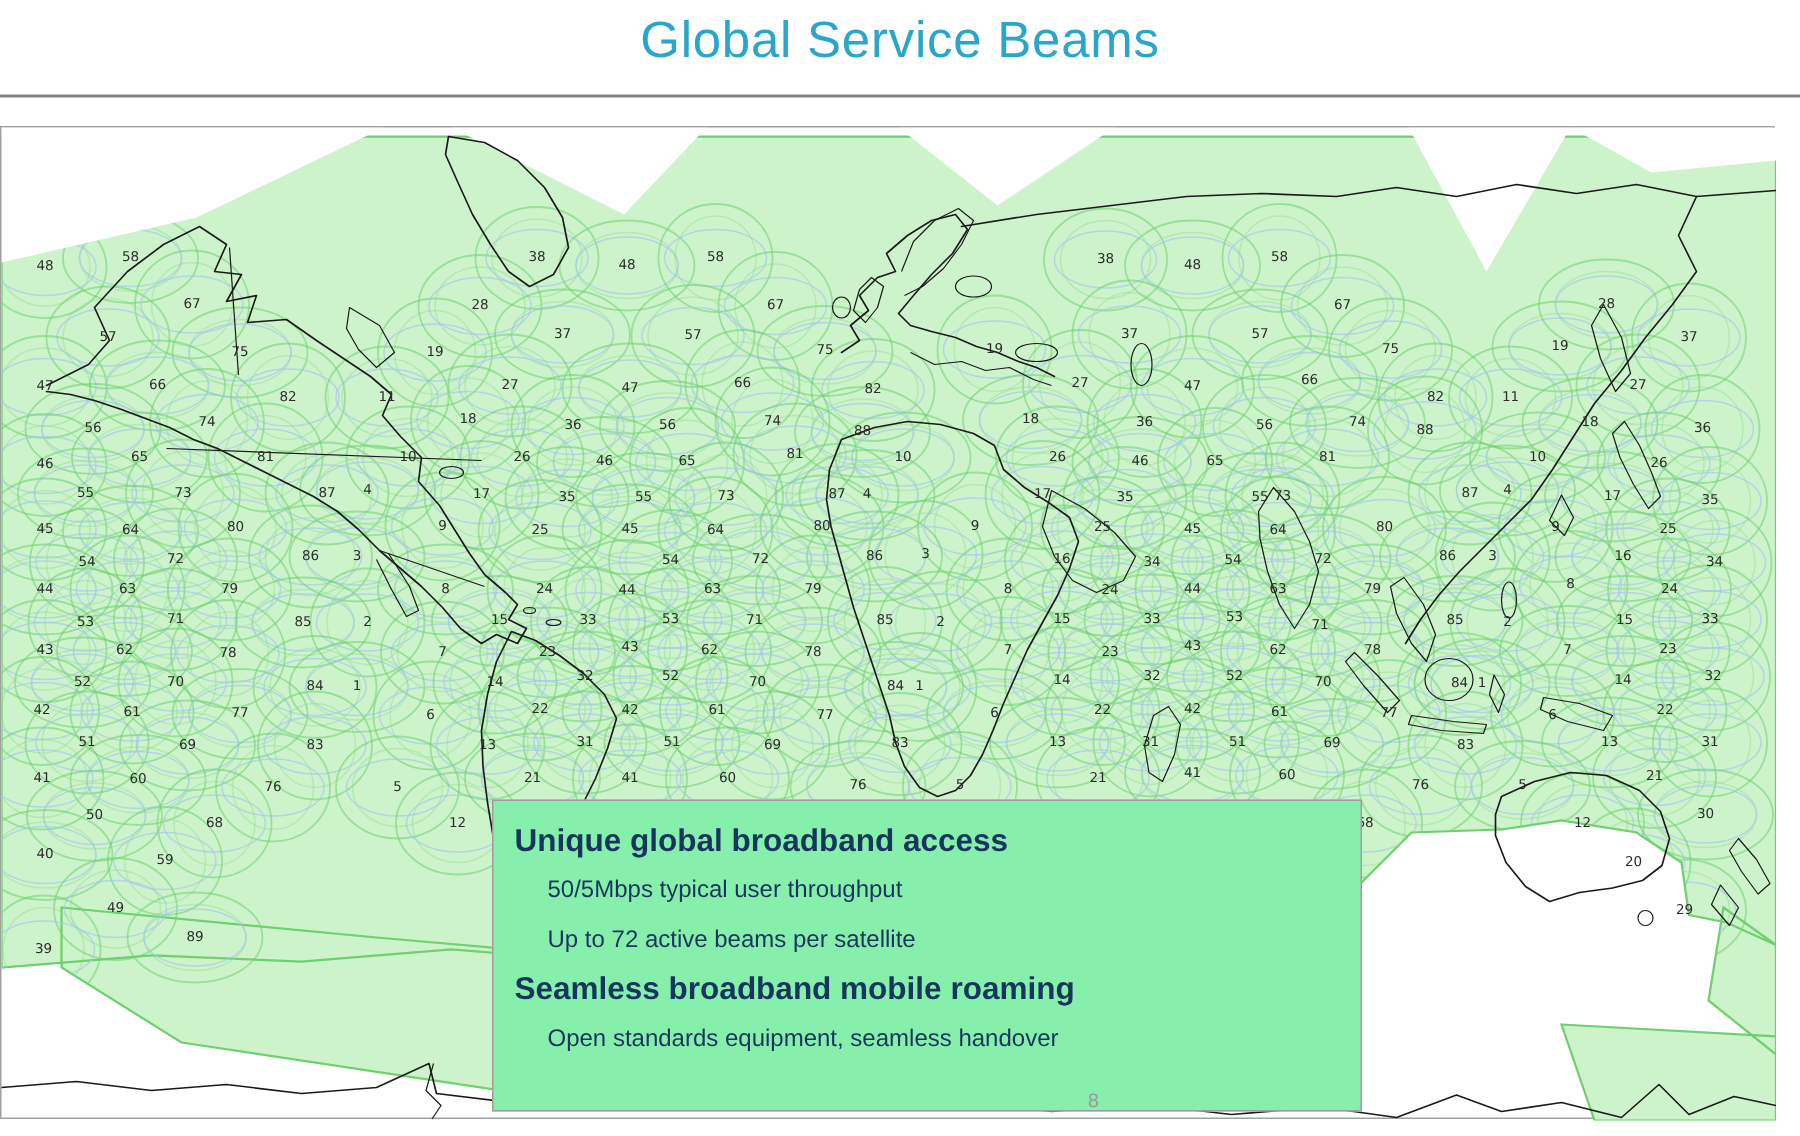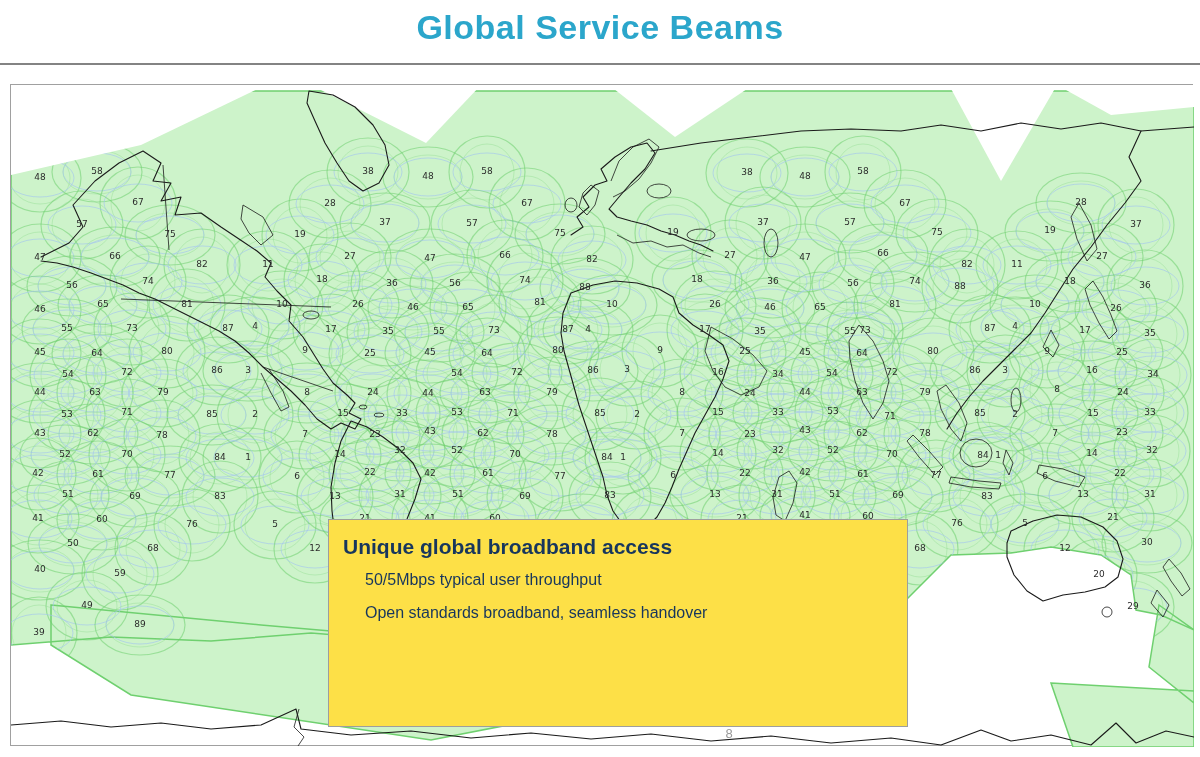--- a/index.html
+++ b/index.html
@@ -5,34 +5,34 @@
   :root {
     --title-accent:#2ba6cb; --text-navy:#17365d; --beam-fill:#cdf3ca;
     --beam-stroke:#6fd06f; --beam-ring:#8fdc8f; --beam-blue:#a5c6ee;
     --coast:#1a1a1a; --label-ink:#2b2b2b; --frame-grey:#a0a0a0;
     --page-grey:#9a9a9a; --rule-grey:#5a5a5a; --box-border:#9e9e9e;
   }
   * { margin:0; padding:0; box-sizing:border-box; }
   body { width:1200px; height:757px; position:relative; background:#ffffff;
          font-family:"Liberation Sans", sans-serif; overflow:hidden; }
   .slide-title { position:absolute; left:0; top:8px; width:1200px; text-align:center;
-         font-size:34px; font-weight:700; color:var(--title-accent); letter-spacing:0.5px; }
+         font-size:34px; font-weight:400; color:var(--title-accent); letter-spacing:0.5px; }
   .title-rule { position:absolute; left:0; top:63px; width:1200px; height:2px;
          background:var(--rule-grey); opacity:0.75; }
-  .map-wrap { position:absolute; left:10px; top:84px; width:1183px; height:662px;
+  .map-wrap { position:absolute; left:0; top:84px; width:1183px; height:662px;
          border:1px solid var(--frame-grey); background:#ffffff; }
   .map-wrap svg { position:absolute; left:0; top:0; }
   .beam-num { font-family:"DejaVu Sans", sans-serif; font-size:9px; font-weight:500;
          fill:var(--label-ink); text-anchor:middle; }
   .coast { fill:none; stroke:var(--coast); stroke-width:1.1; stroke-linejoin:round; stroke-linecap:round; }
   .coast-thin { fill:none; stroke:var(--coast); stroke-width:0.8; stroke-linejoin:round; }
   .cov-base { fill:var(--beam-fill); stroke:var(--beam-stroke); stroke-width:1.5; }
   .notch { fill:#ffffff; }
-  .callout { position:absolute; left:328px; top:519px; width:580px; height:208px;
-         background:#fde047; border:1.5px solid var(--box-border); padding:10px 6px 6px 14px;
+  .callout { position:absolute; left:328px; top:533px; width:580px; height:208px;
+         background:#86efac; border:1.5px solid var(--box-border); padding:10px 6px 6px 14px;
          z-index:5; }
   .callout .line { color:var(--text-navy); line-height:33px; white-space:nowrap; }
   .callout .line.heading { font-size:21px; font-weight:700; }
   .callout .line.body { font-size:16px; font-weight:400; padding-left:22px; }
   .page-number { position:absolute; left:714px; top:726px; width:30px; text-align:center;
          font-size:13px; color:var(--page-grey); z-index:6; }
 </style>
 </head>
 <body>
 
@@ -1077,15 +1077,17 @@
         <text x="1136" y="460" class="beam-num">30</text>
         <text x="1088" y="492" class="beam-num">20</text>
         <text x="1122" y="524" class="beam-num">29</text>
       </g>
   </svg>
 </div>
 
 <div class="callout" id="callout-box">
     <div class="line heading">Unique global broadband access</div>
     <div class="line body">50/5Mbps typical user throughput</div>
-    <div class="line body">Open standards broadband, seamless handover</div>
+    <div class="line body">Up to 72 active beams per satellite</div>
+    <div class="line heading">Seamless broadband mobile roaming</div>
+    <div class="line body">Open standards equipment, seamless handover</div>
   </div>
 <div class="page-number">8</div>
 
 </body></html>

